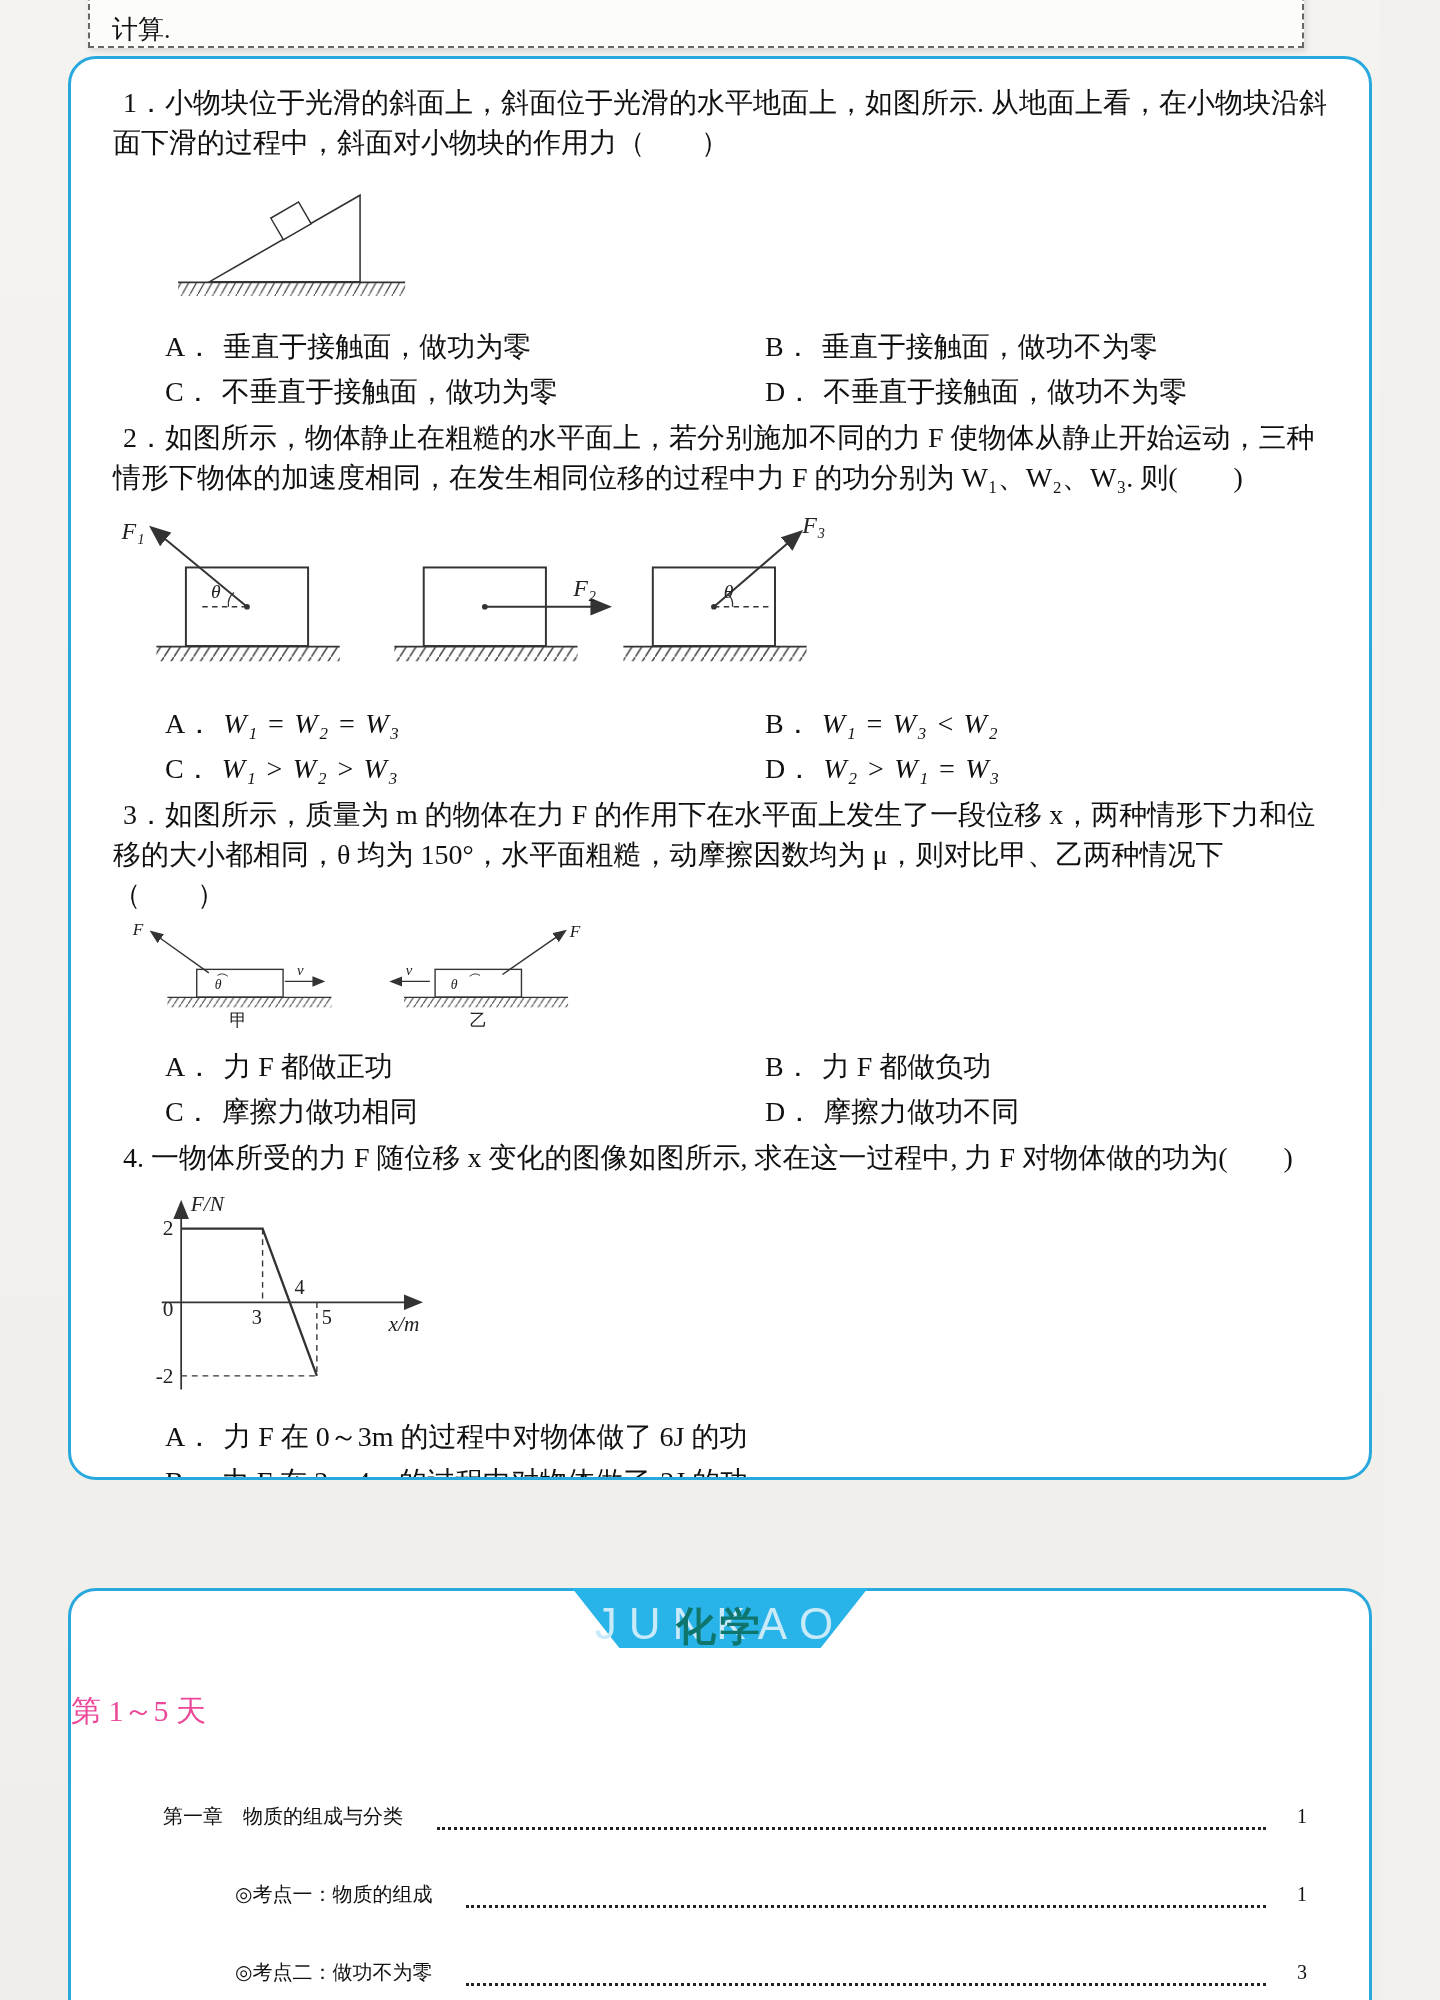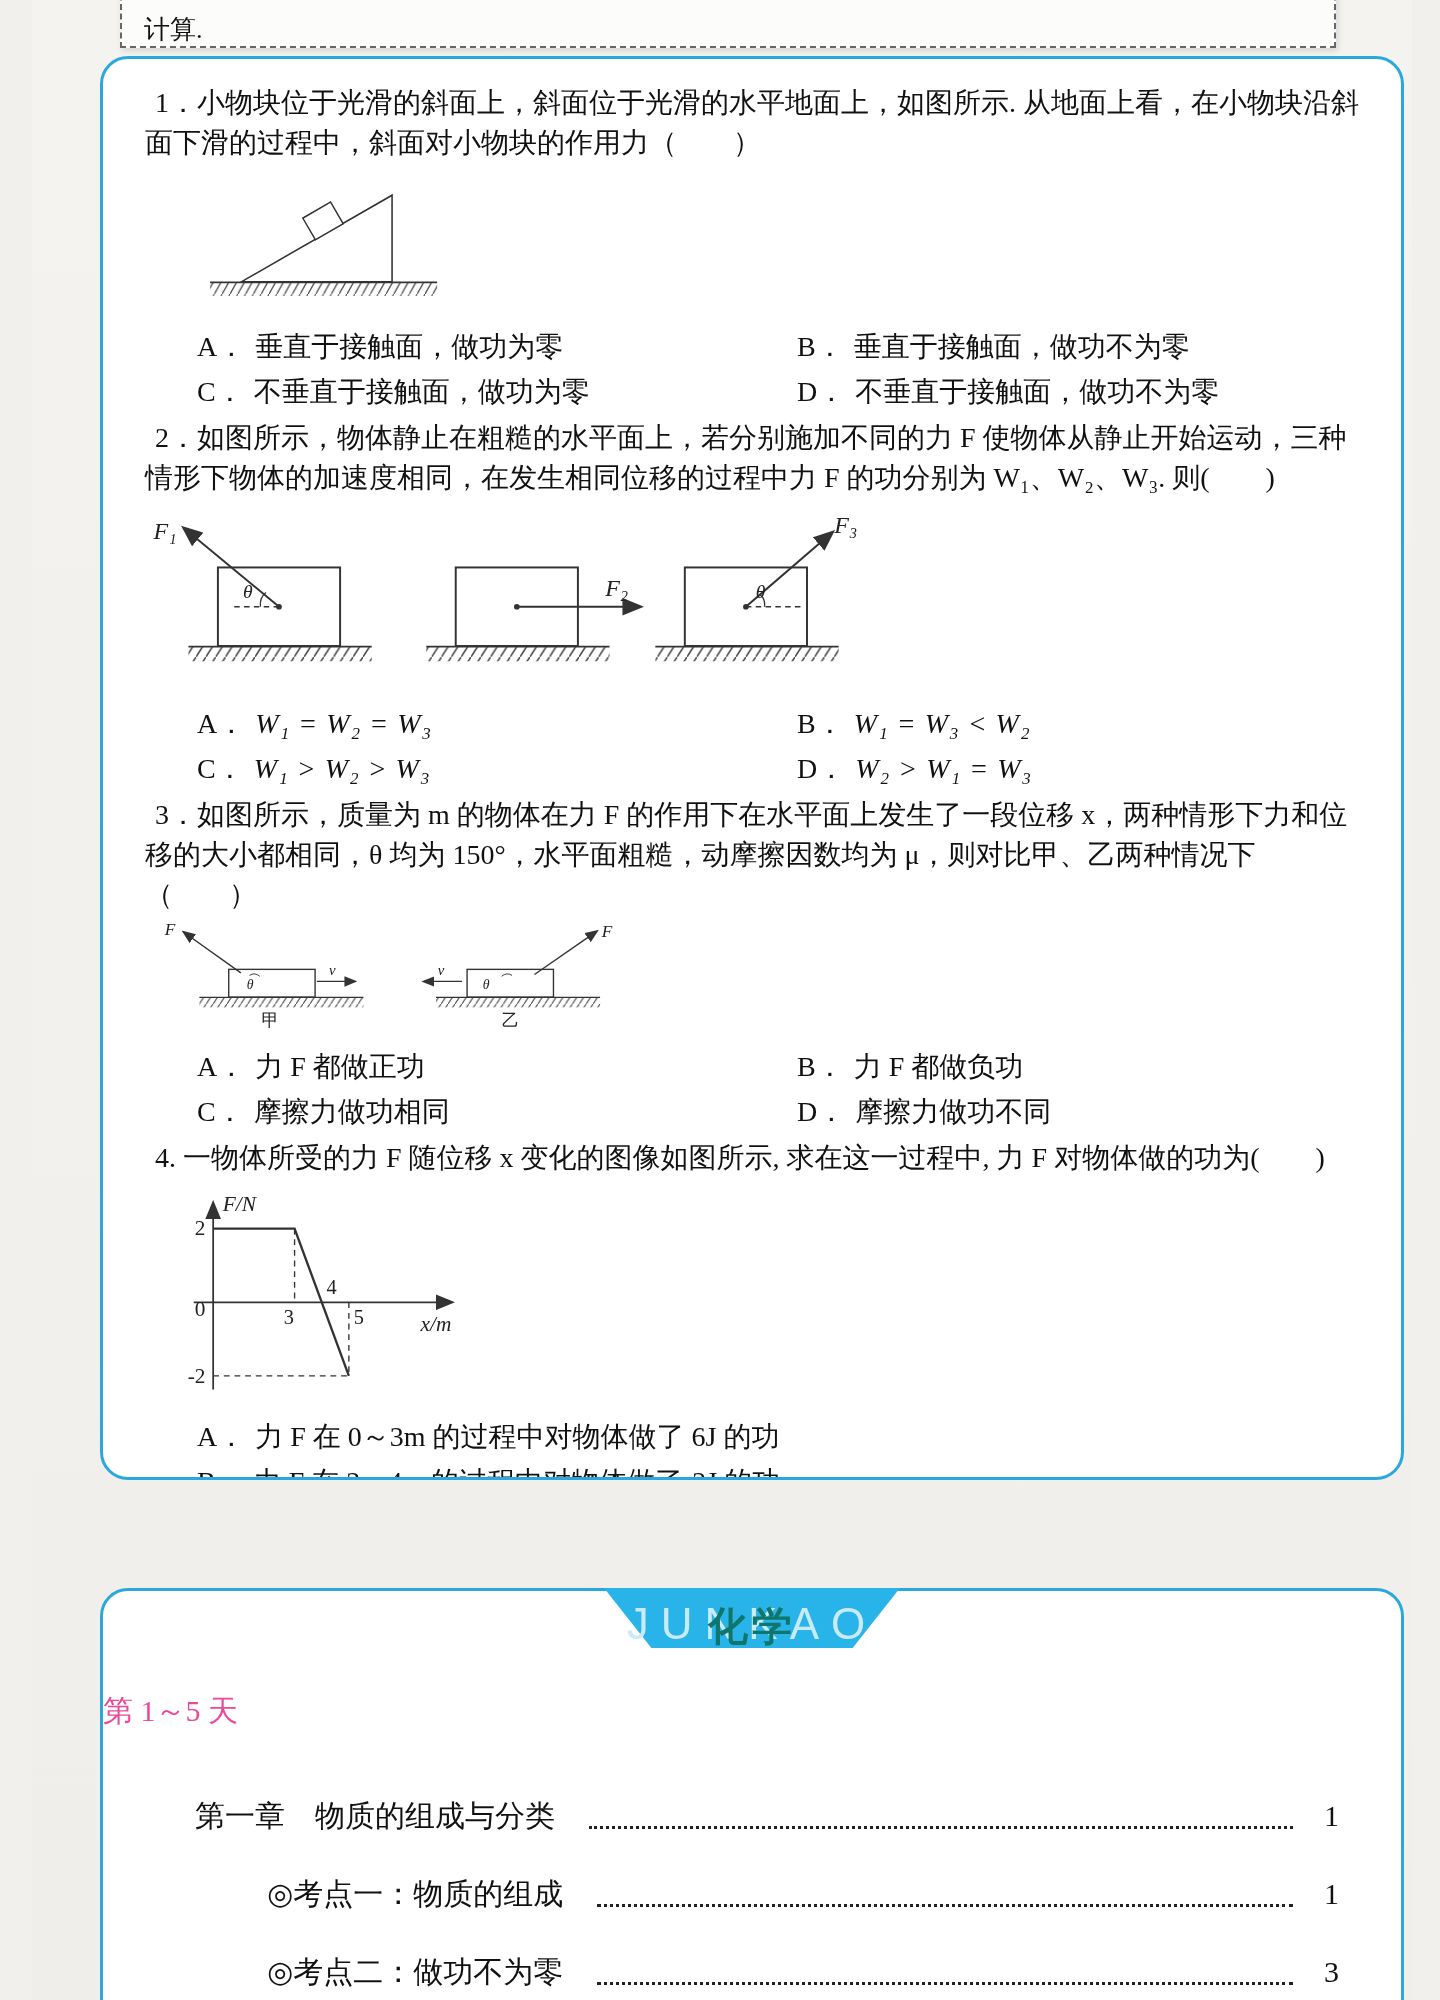--- a/index.html
+++ b/index.html
@@ -5,21 +5,20 @@
   * { margin:0; padding:0; box-sizing:border-box; }
   html,body { width:1440px; height:2000px; }
   body {
     background:#f1f0ed;
     font-family:"Liberation Serif","DejaVu Serif",serif;
     color:#111;
   }
   .page {
     position:relative; width:1380px; height:2000px; overflow:hidden;
     background:linear-gradient(180deg,#f4f3f0 0%,#efeeea 100%);
-    margin-left:32px;
   }
   
   .calc-strip {
     position:absolute; left:88px; top:-34px; width:1216px; height:82px;
     background:#fcfcfb; border:2px dashed #666;
     box-shadow:2px 3px 6px rgba(0,0,0,.12);
   }
   .calc-strip .calc-note { position:absolute; left:22px; top:44px; font-size:26px; }
 
   .panel {
@@ -56,21 +55,21 @@
     width:760px; text-align:center; z-index:2;
     font-family:"Liberation Sans","DejaVu Sans",sans-serif;
     font-size:44px; font-weight:normal; letter-spacing:12px; color:#c9eaf9;
   }
   .chem-title {
     position:absolute; top:8px; left:0; width:100%; text-align:center; z-index:3;
     font-size:40px; font-weight:bold; color:#0f766e; letter-spacing:4px;
   }
   .chem-sub { margin-top:100px; text-align:left; font-size:30px; color:#ec4899; }
   .toc { margin-top:64px; padding:0 62px 0 92px; }
-  .toc-row { display:flex; align-items:flex-start; font-size:30px; line-height:40px; margin-bottom:38px;gap:28px; }
+  .toc-row { display:flex; align-items:center; font-size:20px; line-height:40px; margin-bottom:38px;gap:28px; }
   .toc-row.sub { padding-left:72px; }
   .toc-label { white-space:nowrap; }
   .toc-dots { flex:1; border-bottom:3px dotted #222; height:33px; margin:0 3px 6px 6px; }
   .toc-page { white-space:nowrap; }
 </style>
 </head>
 <body>
 
 <div class="page">
 

